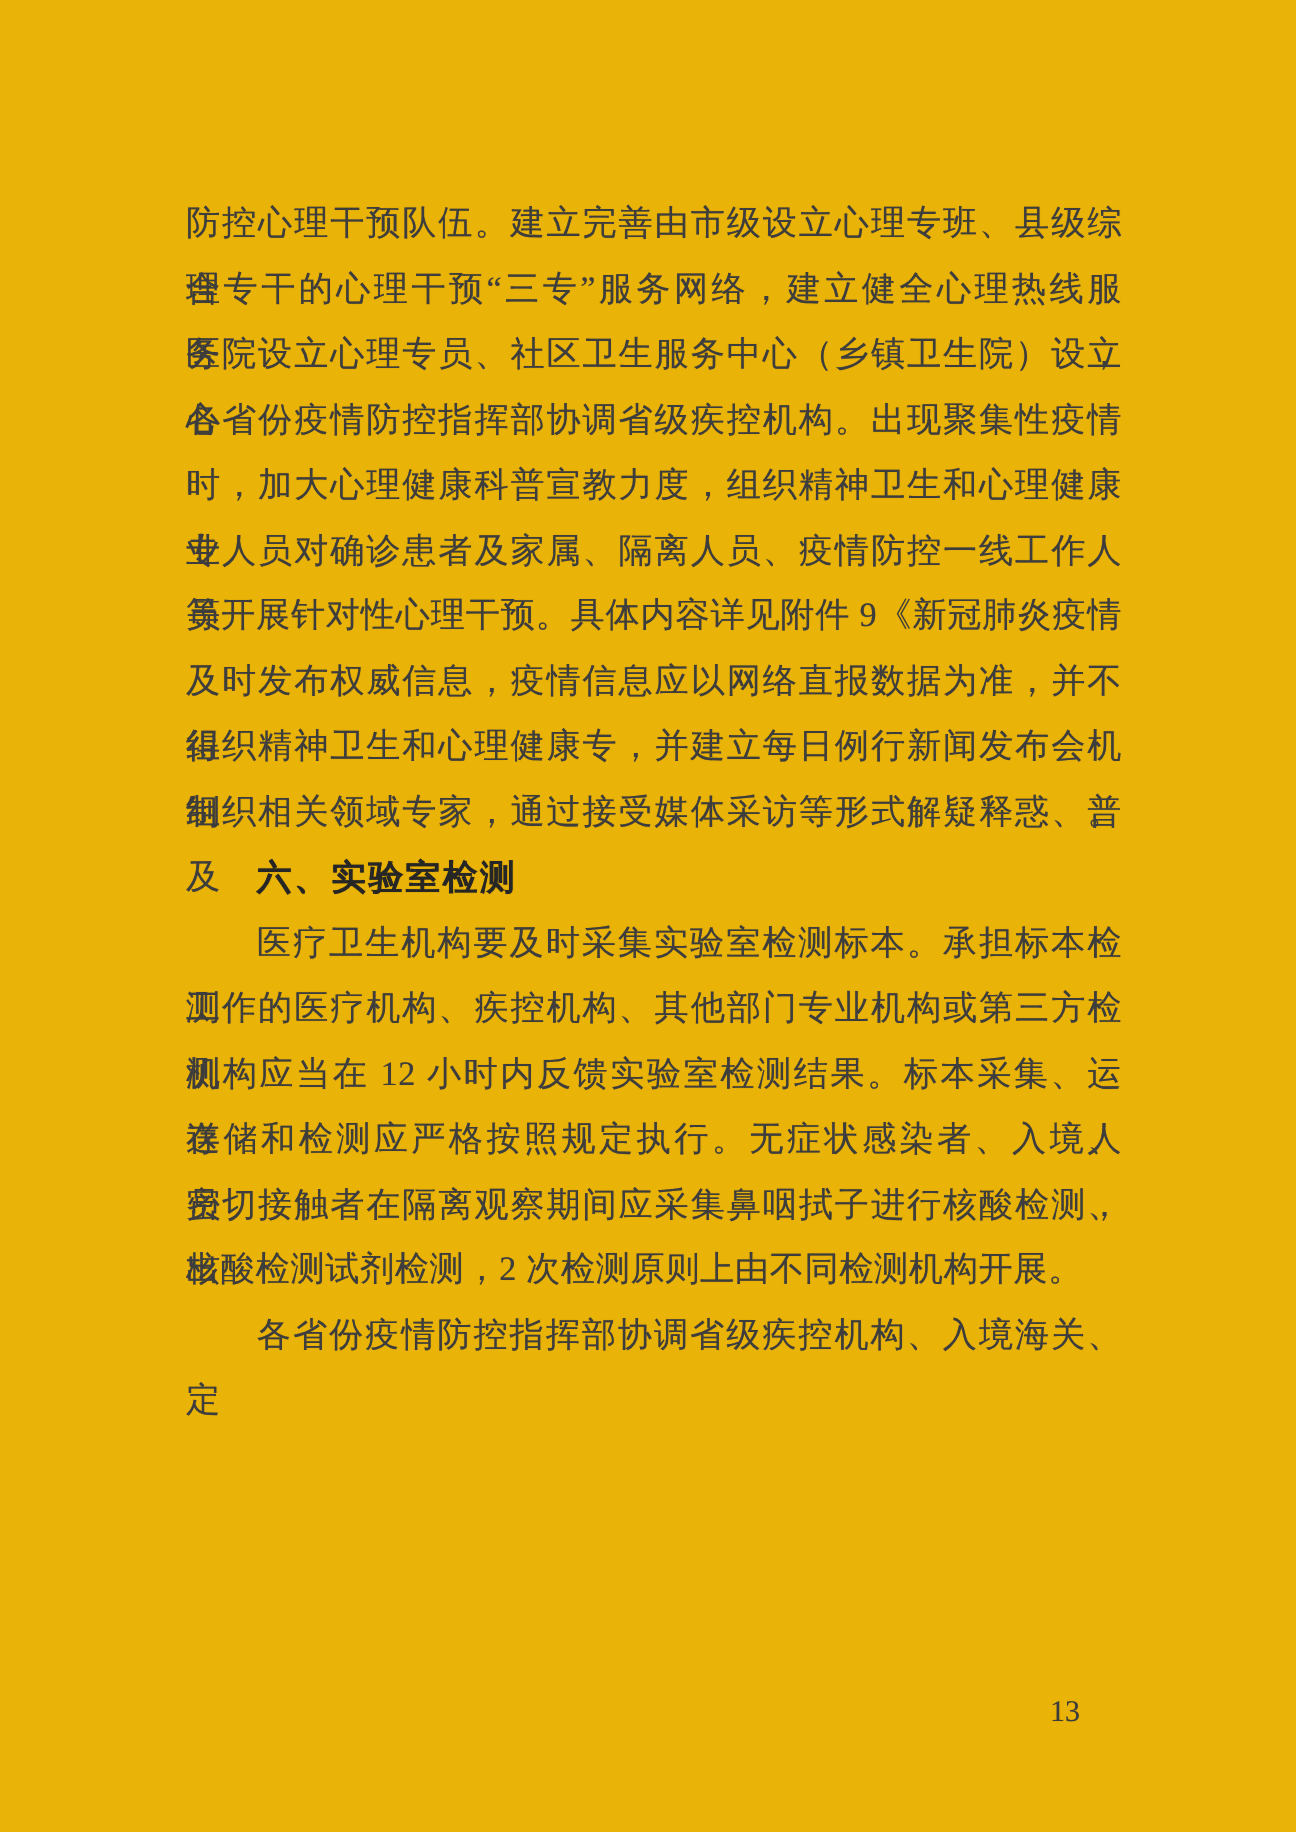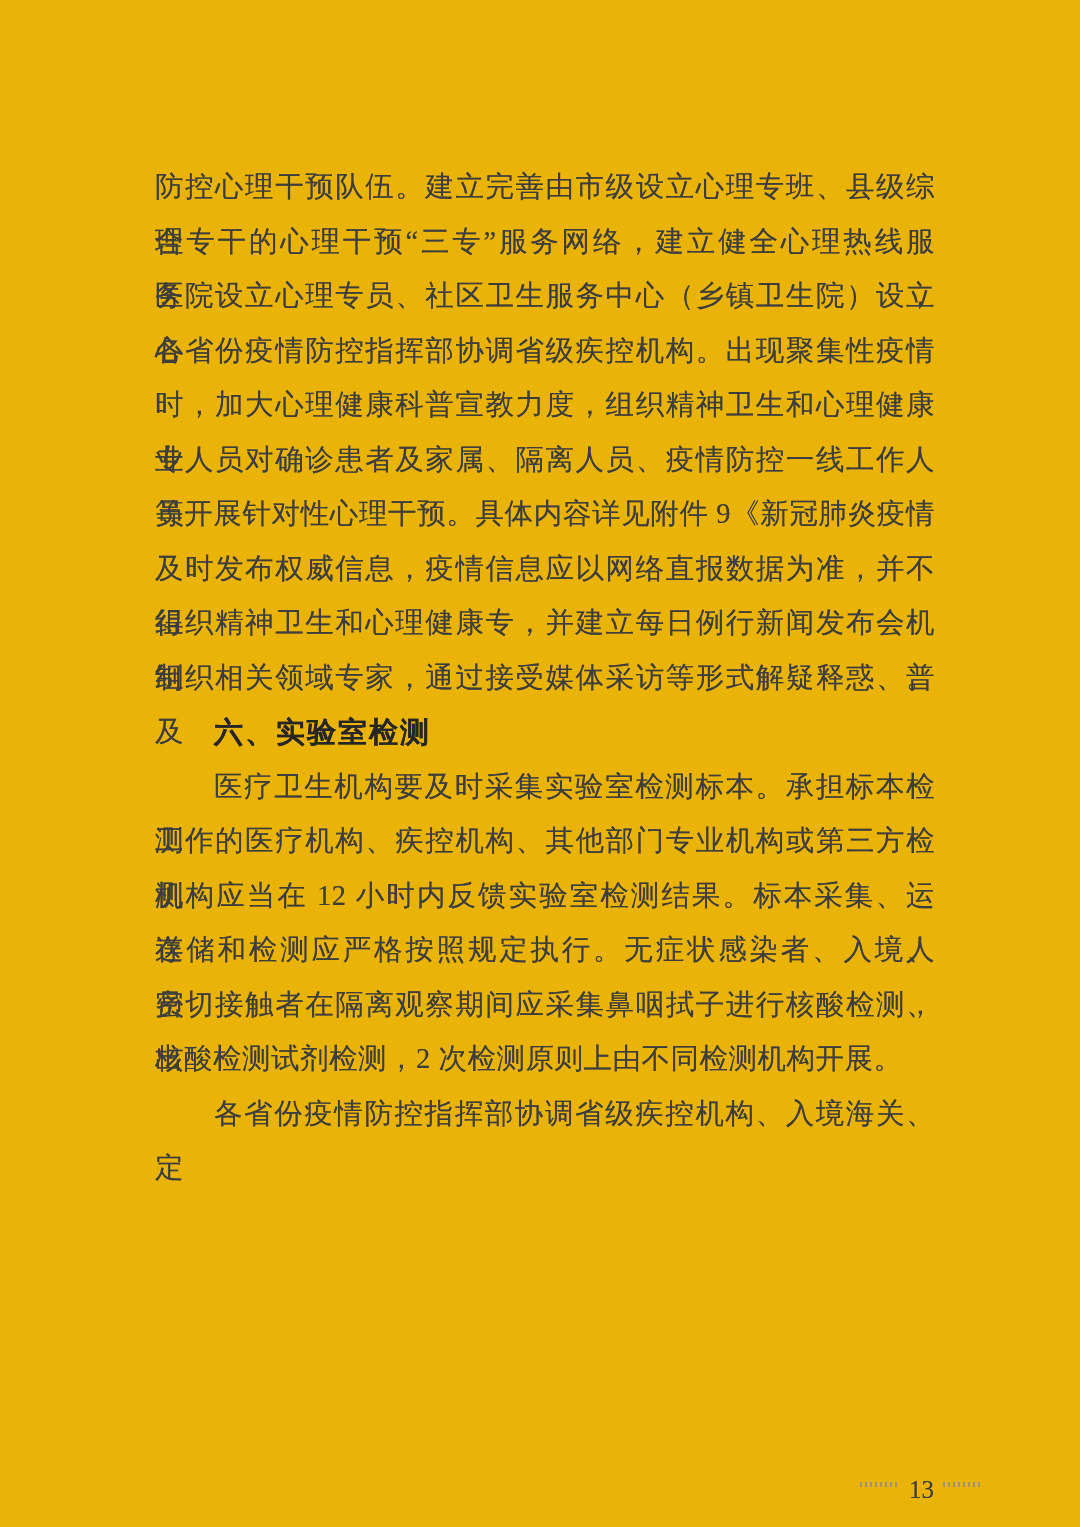--- a/index.html
+++ b/index.html
@@ -42,26 +42,27 @@
   .line.heading {
     font-family: "Liberation Sans", "DejaVu Sans", sans-serif;
     font-weight: 700;
     color: #262626;
     font-size: 29px;
     letter-spacing: 2px;
     text-shadow: 0 0 0.6px rgba(20,20,20,0.7);
   }
   .footer {
     position: absolute;
-    top: 1473px;
+    top: 1392px;
     left: 860px;
     height: 34px;
     display: flex;
-    align-items: flex-start;
+    align-items: flex-end;
     gap: 9px;
+    flex-direction: column;
   }
   .pagenum {
     font-size: 25px;
     color: #3c3c3c;
     line-height: 34px;
     text-shadow: 0 0 0.6px rgba(60,60,60,0.5);
   }
   .dashes {
     width: 40px;
     height: 5px;

